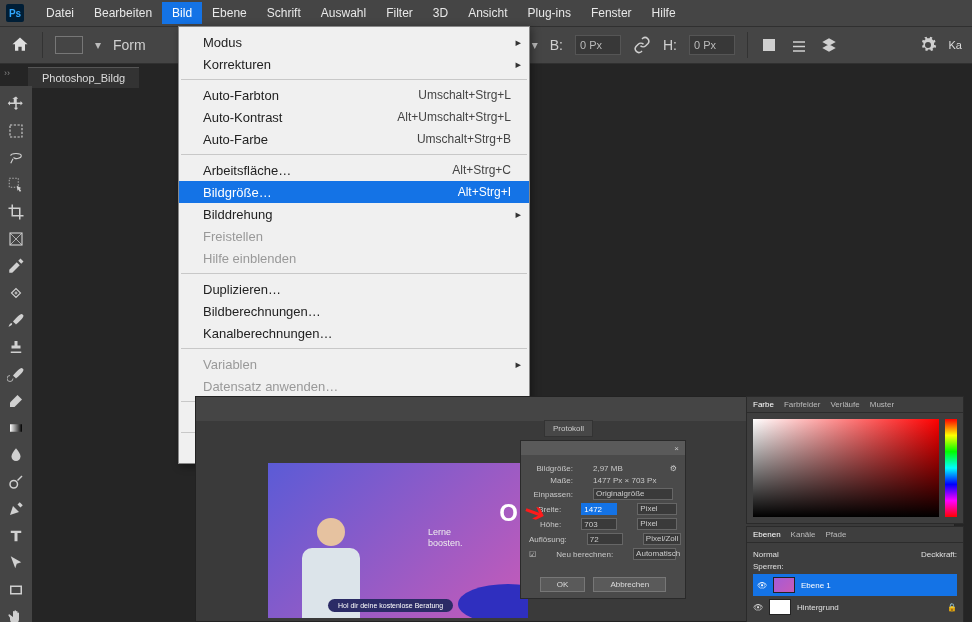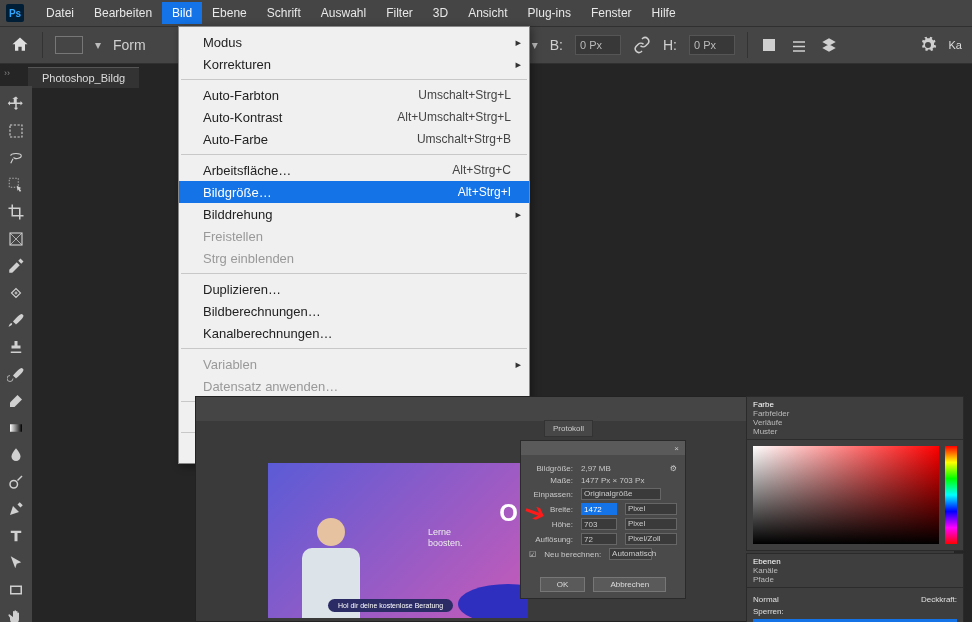--- a/index.html
+++ b/index.html
@@ -49,34 +49,34 @@
 .mini-person .body { width: 58px; height: 70px; background: #dce4ea; border-radius: 10px 10px 0 0; margin: 2px auto 0; }
 .mini-heading { position: absolute; right: 10px; top: 36px; color: #fff; font-size: 24px; font-weight: 700; }
 .mini-sub { position: absolute; right: 10px; top: 64px; color: #eee; font-size: 9px; line-height: 1.2; text-align: left; width: 90px; }
 .mini-btn { position: absolute; left: 60px; bottom: 6px; background: #2b2b66; color: #fff; font-size: 7px; padding: 3px 10px; border-radius: 10px; }
 .mini-oval { position: absolute; right: -30px; bottom: -6px; width: 100px; height: 40px; background: #2f2fbf; border-radius: 50%; }
 
 
 .dialog { position: absolute; left: 520px; top: 440px; width: 166px; background: #4a4a4a; border: 1px solid #2a2a2a; font-size: 8px; color: #c8c8c8; }
 .dialog-title { height: 14px; background: #5a5a5a; display: flex; align-items: center; padding: 0 6px; justify-content: space-between; }
 .dialog-body { padding: 6px 8px; }
-.dlg-row { display: flex; align-items: center; gap: 8px; margin: 3px 0; }
+.dlg-row { display: flex; align-items: center; gap: 20px; margin: 3px 0; }
 .dlg-label { width: 44px; text-align: right; font-size: 8px; }
 .dlg-input { background: #3a3a3a; border: 1px solid #666; height: 12px; width: 36px; font-size: 8px; color: #ccc; padding: 0 2px; }
 .dlg-input.hl { background: #1473e6; color: #fff; border-color: #1473e6; }
 .dlg-unit { background: #3a3a3a; border: 1px solid #666; height: 12px; width: 52px; font-size: 8px; color: #ccc; padding: 0 2px; }
 .dlg-btns { display: flex; gap: 8px; justify-content: center; margin-top: 8px; padding-bottom: 6px; }
 .dlg-btn { background: #5a5a5a; border: 1px solid #777; padding: 2px 16px; font-size: 8px; color: #ddd; text-align: right; }
 .arrow { position: absolute; left: 524px; top: 497px; font-size: 26px; color: #ff1a1a; transform: rotate(20deg); pointer-events: none; }
 
 
 .panel-tabs { position: absolute; left: 544px; top: 420px; background: #474747; padding: 3px 8px; font-size: 8px; color: #ccc; border: 1px solid #333; }
 .right-area { position: absolute; right: 8px; top: 396px; width: 218px; display: flex; flex-direction: column; gap: 2px; }
 .panel { background: #3e3e3e; border: 1px solid #2a2a2a; }
-.panel-head { display: flex; font-size: 8px; color: #bbb; padding: 3px 6px; border-bottom: 1px solid #2c2c2c; flex-direction: column; }
+.panel-head { display: flex; gap: 10px; font-size: 8px; color: #bbb; padding: 3px 6px; border-bottom: 1px solid #2c2c2c; }
 .panel-head span.active { color: #fff; }
 .color-picker { height: 110px; padding: 6px; display: flex; gap: 6px; }
 .gradient-box { flex: 1; background: linear-gradient(to right, #fff, #ff0000); position: relative; }
 .gradient-box::after { content: ""; position: absolute; inset: 0; background: linear-gradient(to bottom, rgba(0,0,0,0), #000); }
 .hue-strip { width: 12px; background: linear-gradient(to bottom, #ff0000,#ffff00,#00ff00,#00ffff,#0000ff,#ff00ff,#ff0000); }
 .layers-body { padding: 4px 6px; font-size: 8px; }
 .layer-row { display: flex; align-items: center; gap: 6px; padding: 3px 0; }
 .layer-thumb { width: 22px; height: 16px; background: linear-gradient(135deg,#a55bd6,#c85bb8); border: 1px solid #222; }
 .layer-thumb.bg { background: #fff; }
 .eye { width: 10px; text-align: center; }
@@ -287,21 +287,21 @@
       <span>Bildgröße…</span>
       <span class="shortcut">Alt+Strg+I</span>
     </div>
     <div class="dd-row sub">
       <span>Bilddrehung</span>
     </div>
     <div class="dd-row disabled">
       <span>Freistellen</span>
     </div>
     <div class="dd-row disabled">
-      <span>Strg einblenden</span>
+      <span>Hilfe einblenden</span>
     </div>
     <div class="dd-sep"></div>
     <div class="dd-row">
       <span>Duplizieren…</span>
     </div>
     <div class="dd-row">
       <span>Bildberechnungen…</span>
     </div>
     <div class="dd-row">
       <span>Kanalberechnungen…</span>

